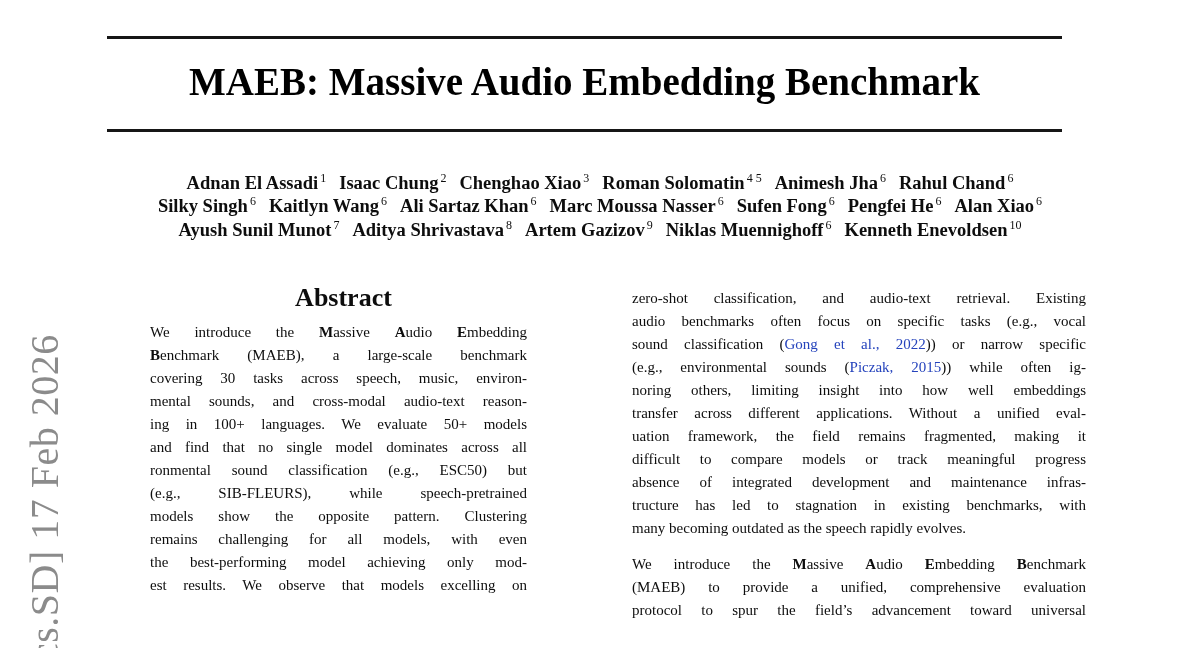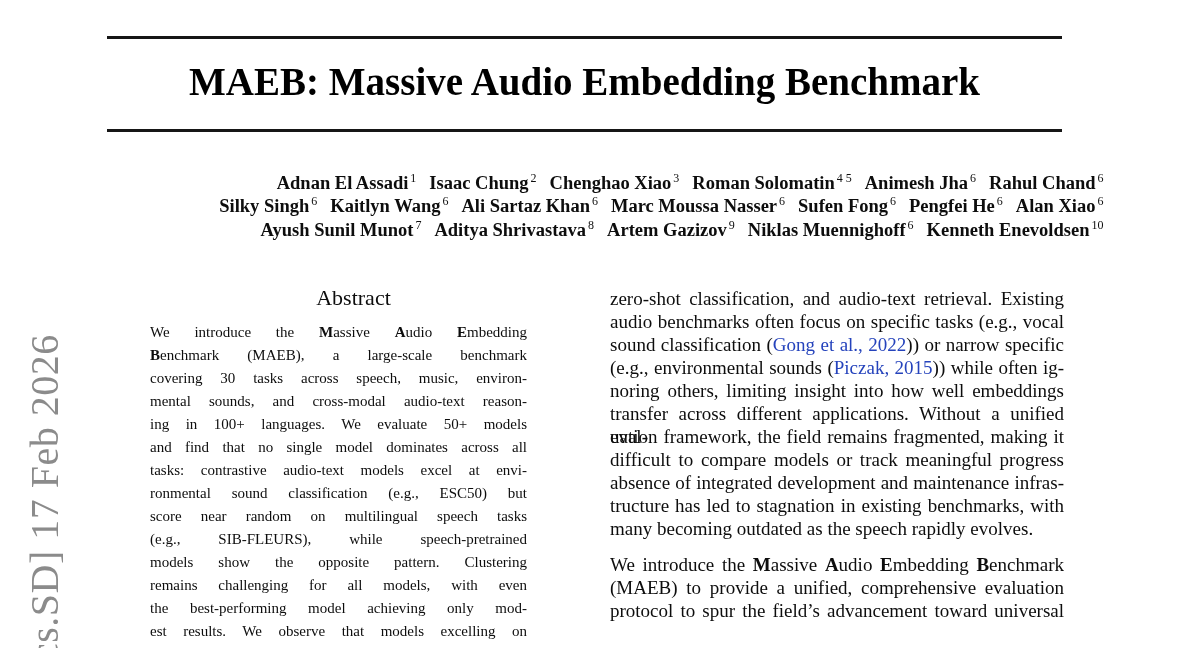--- a/index.html
+++ b/index.html
@@ -13,37 +13,37 @@
   .rule-bottom { top:129px; height:2.5px; }
 
   .title {
     position:absolute; left:107px; top:66px; width:955px;
     text-align:center; font-size:39px; font-weight:bold; line-height:32px;
     color:#000;
   }
 
   .authors {
     position:absolute; left:90px; top:172px; width:1020px;
-    text-align:right; font-weight:bold; font-size:18.5px;
+    text-align:center; font-weight:bold; font-size:18.5px;
   }
   .author-line { height:23.4px; line-height:23.4px; white-space:nowrap; }
   .author { margin:0 6.5px; white-space:nowrap; }
   .author sup { font-weight:normal; font-size:12px; line-height:0; margin-left:2px; }
 
   .abs-head {
-    position:absolute; left:165px; top:286px; width:377px;
-    text-align:center; font-size:22px; font-weight:normal; line-height:24px;
+    position:absolute; left:155px; top:286px; width:377px;
+    text-align:center; font-size:26px; font-weight:bold; line-height:24px;
   }
   .abs-body {
     position:absolute; left:150px; top:321px; width:377px;
     font-size:15px;
   }
   .right-col {
-    position:absolute; left:610px; top:287px; width:454px;
-    font-size:19px;
+    position:absolute; left:632px; top:287px; width:454px;
+    font-size:15px;
   }
   .jline {
     height:23px; line-height:23px;
     text-align:justify; text-align-last:justify;
   }
   .jline.noflush { text-align-last:left; }
   .para + .para { margin-top:13px; }
   b { font-weight:bold; }
   .cite { color:#2543bc; }
 
@@ -70,23 +70,21 @@
   </div>
 
 <div class="abs-head">Abstract</div>
 <div class="abs-body">
     <div class="jline"><span>We introduce the </span><b>M</b><span>assive </span><b>A</b><span>udio </span><b>E</b><span>mbedding</span></div>
     <div class="jline"><b>B</b><span>enchmark (MAEB), a large-scale benchmark</span></div>
     <div class="jline"><span>covering 30 tasks across speech, music, environ-</span></div>
     <div class="jline"><span>mental sounds, and cross-modal audio-text reason-</span></div>
     <div class="jline"><span>ing in 100+ languages. We evaluate 50+ models</span></div>
     <div class="jline"><span>and find that no single model dominates across all</span></div>
-    <div class="jline"><span>tasks: contrastive audio-text models excel at envi-</span></div>
     <div class="jline"><span>ronmental sound classification (e.g., ESC50) but</span></div>
-    <div class="jline"><span>score near random on multilingual speech tasks</span></div>
     <div class="jline"><span>(e.g., SIB-FLEURS), while speech-pretrained</span></div>
     <div class="jline"><span>models show the opposite pattern. Clustering</span></div>
     <div class="jline"><span>remains challenging for all models, with even</span></div>
     <div class="jline"><span>the best-performing model achieving only mod-</span></div>
     <div class="jline"><span>est results. We observe that models excelling on</span></div>
   </div>
 
 <div class="right-col">
     <div class="para">
       <div class="jline"><span>zero-shot classification, and audio-text retrieval. Existing</span></div>

